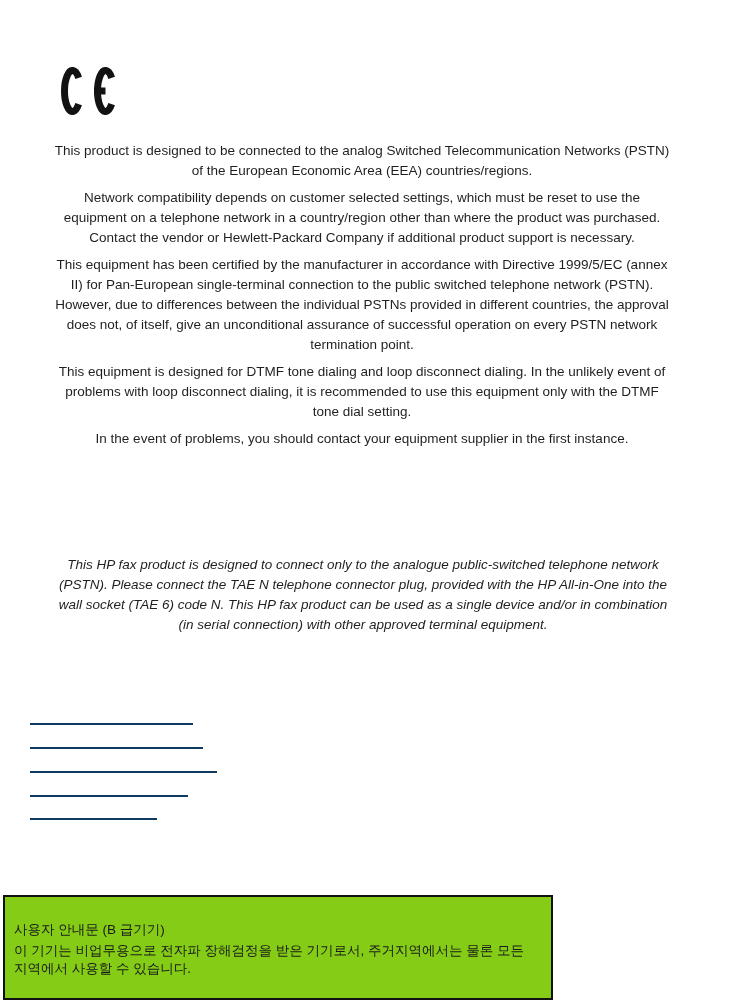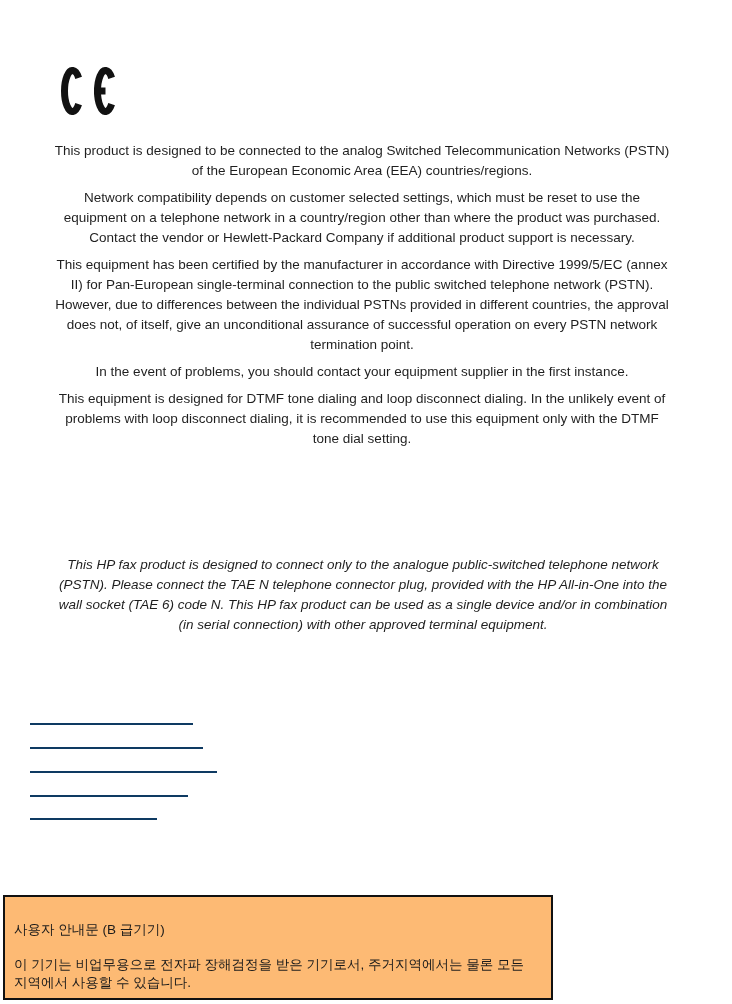--- a/index.html
+++ b/index.html
@@ -66,30 +66,30 @@
 
   .korean-box {
     position: absolute;
     left: 3px;
     top: 895px;
     box-sizing: border-box;
     width: 550px;
     height: 105px;
     border: 2px solid #111111;
     padding: 24px 10px 0 9px;
-    background: #fdba74;
+    background: #84cc16;
   }
   .korean-title {
     margin: 0;
     font-size: 13.5px;
     line-height: 18px;
     color: #1a1a1a;
   }
   .korean-body {
-    margin: 17px 0 0 0;
+    margin: 3px 0 0 0;
     font-size: 13.5px;
     line-height: 18px;
     color: #1a1a1a;
   }
 </style>
 </head>
 <body>
 
 <div class="page">
 
@@ -99,22 +99,22 @@
       <path d="M 17.63 10.82 A 8 20.5 0 1 0 17.63 37.18"></path>
       <path d="M 50.63 10.82 A 8 20.5 0 1 0 50.63 37.18"></path>
       <path d="M 33 24 L 44.5 24"></path>
     </g>
   </svg>
 
   <div class="notice-body body-eea">
     <p>This product is designed to be connected to the analog Switched Telecommunication Networks (PSTN) of the European Economic Area (EEA) countries/regions.</p>
     <p>Network compatibility depends on customer selected settings, which must be reset to use the equipment on a telephone network in a country/region other than where the product was purchased. Contact the vendor or Hewlett-Packard Company if additional product support is necessary.</p>
     <p>This equipment has been certified by the manufacturer in accordance with Directive 1999/5/EC (annex II) for Pan-European single-terminal connection to the public switched telephone network (PSTN). However, due to differences between the individual PSTNs provided in different countries, the approval does not, of itself, give an unconditional assurance of successful operation on every PSTN network termination point.</p>
+    <p>This equipment is designed for DTMF tone dialing and loop disconnect dialing. In the unlikely event of problems with loop disconnect dialing, it is recommended to use this equipment only with the DTMF tone dial setting.</p>
     <p>In the event of problems, you should contact your equipment supplier in the first instance.</p>
-    <p>This equipment is designed for DTMF tone dialing and loop disconnect dialing. In the unlikely event of problems with loop disconnect dialing, it is recommended to use this equipment only with the DTMF tone dial setting.</p>
   </div>
 
 
   <div class="notice-body body-german">
     <p>This HP fax product is designed to connect only to the analogue public-switched telephone network (PSTN). Please connect the TAE N telephone connector plug, provided with the HP All-in-One into the wall socket (TAE 6) code N. This HP fax product can be used as a single device and/or in combination (in serial connection) with other approved terminal equipment.</p>
   </div>
 
   <a class="link-underline lk1"></a>
   <a class="link-underline lk2"></a>
   <a class="link-underline lk3"></a>

